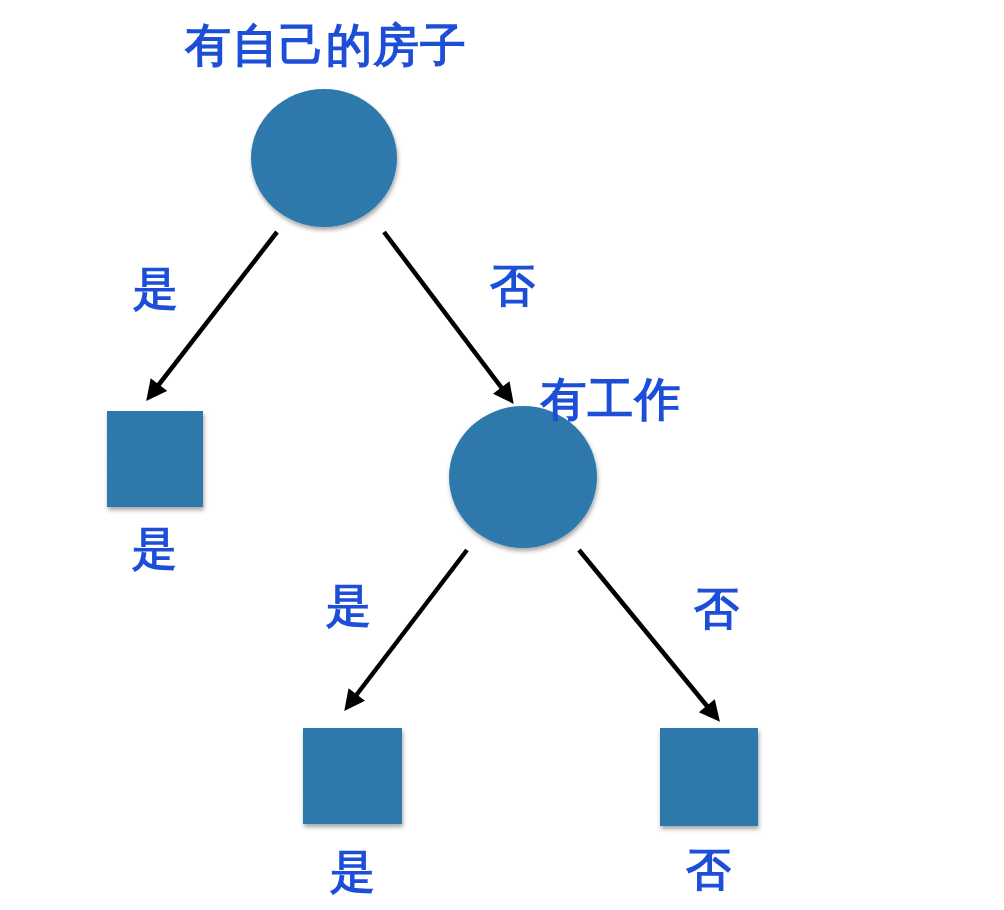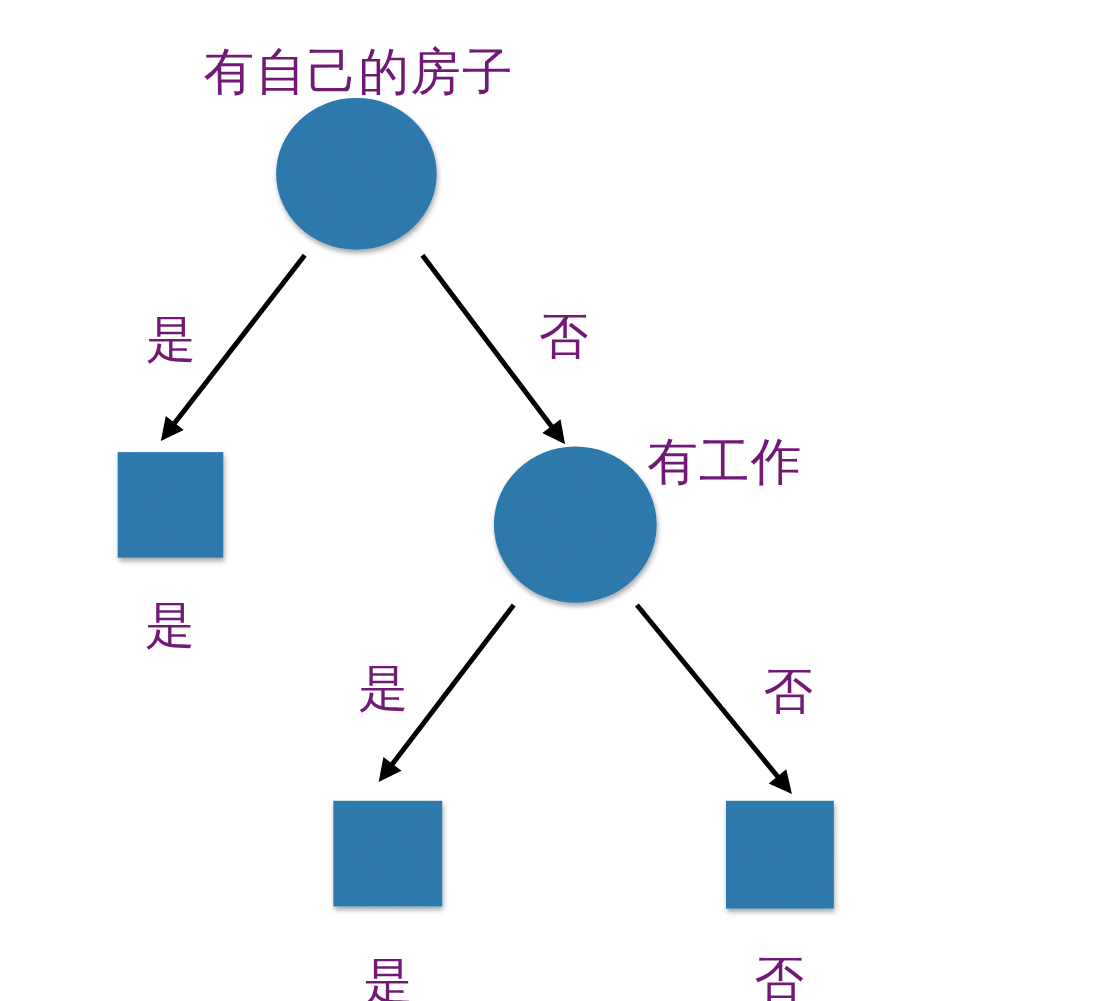--- a/index.html
+++ b/index.html
@@ -8,27 +8,26 @@
     width: 1004px;
     height: 910px;
     background: #ffffff;
     overflow: hidden;
     font-family: "Liberation Sans", "DejaVu Sans", sans-serif;
   }
   .stage svg { position: absolute; left: 0; top: 0; }
   .lbl {
     position: absolute;
     transform: translateX(-50%);
-    color: #701a75;
+    color: #1d4ed8;
     line-height: 1.1;
     white-space: nowrap;
-    font-weight: 400;
+    font-weight: 700;
     letter-spacing: 1px;
     user-select: none;
-    margin-top: 20px;
   }
   .lbl-question { font-size: 46px; }
   .lbl-branch   { font-size: 45px; }
   .lbl-leaf     { font-size: 45px; }
 </style>
 </head>
 <body>
 
 <div class="stage">
 
@@ -67,21 +66,21 @@
   </svg>
 
   <div class="lbl lbl-question" style="left:326px; top:20px;">有自己的房子</div>
 
   <div class="lbl lbl-branch" style="left:156px; top:264px;">是</div>
 
   <div class="lbl lbl-branch" style="left:513px; top:261px;">否</div>
 
   <div class="lbl lbl-leaf" style="left:155px; top:524px;">是</div>
 
-  <div class="lbl lbl-question" style="left:659px; top:374px;">有工作</div>
+  <div class="lbl lbl-question" style="left:611px; top:374px;">有工作</div>
 
   <div class="lbl lbl-branch" style="left:349px; top:581px;">是</div>
 
   <div class="lbl lbl-branch" style="left:717px; top:584px;">否</div>
 
   <div class="lbl lbl-leaf" style="left:353px; top:847px;">是</div>
 
   <div class="lbl lbl-leaf" style="left:709px; top:845px;">否</div>
 
 </div>

